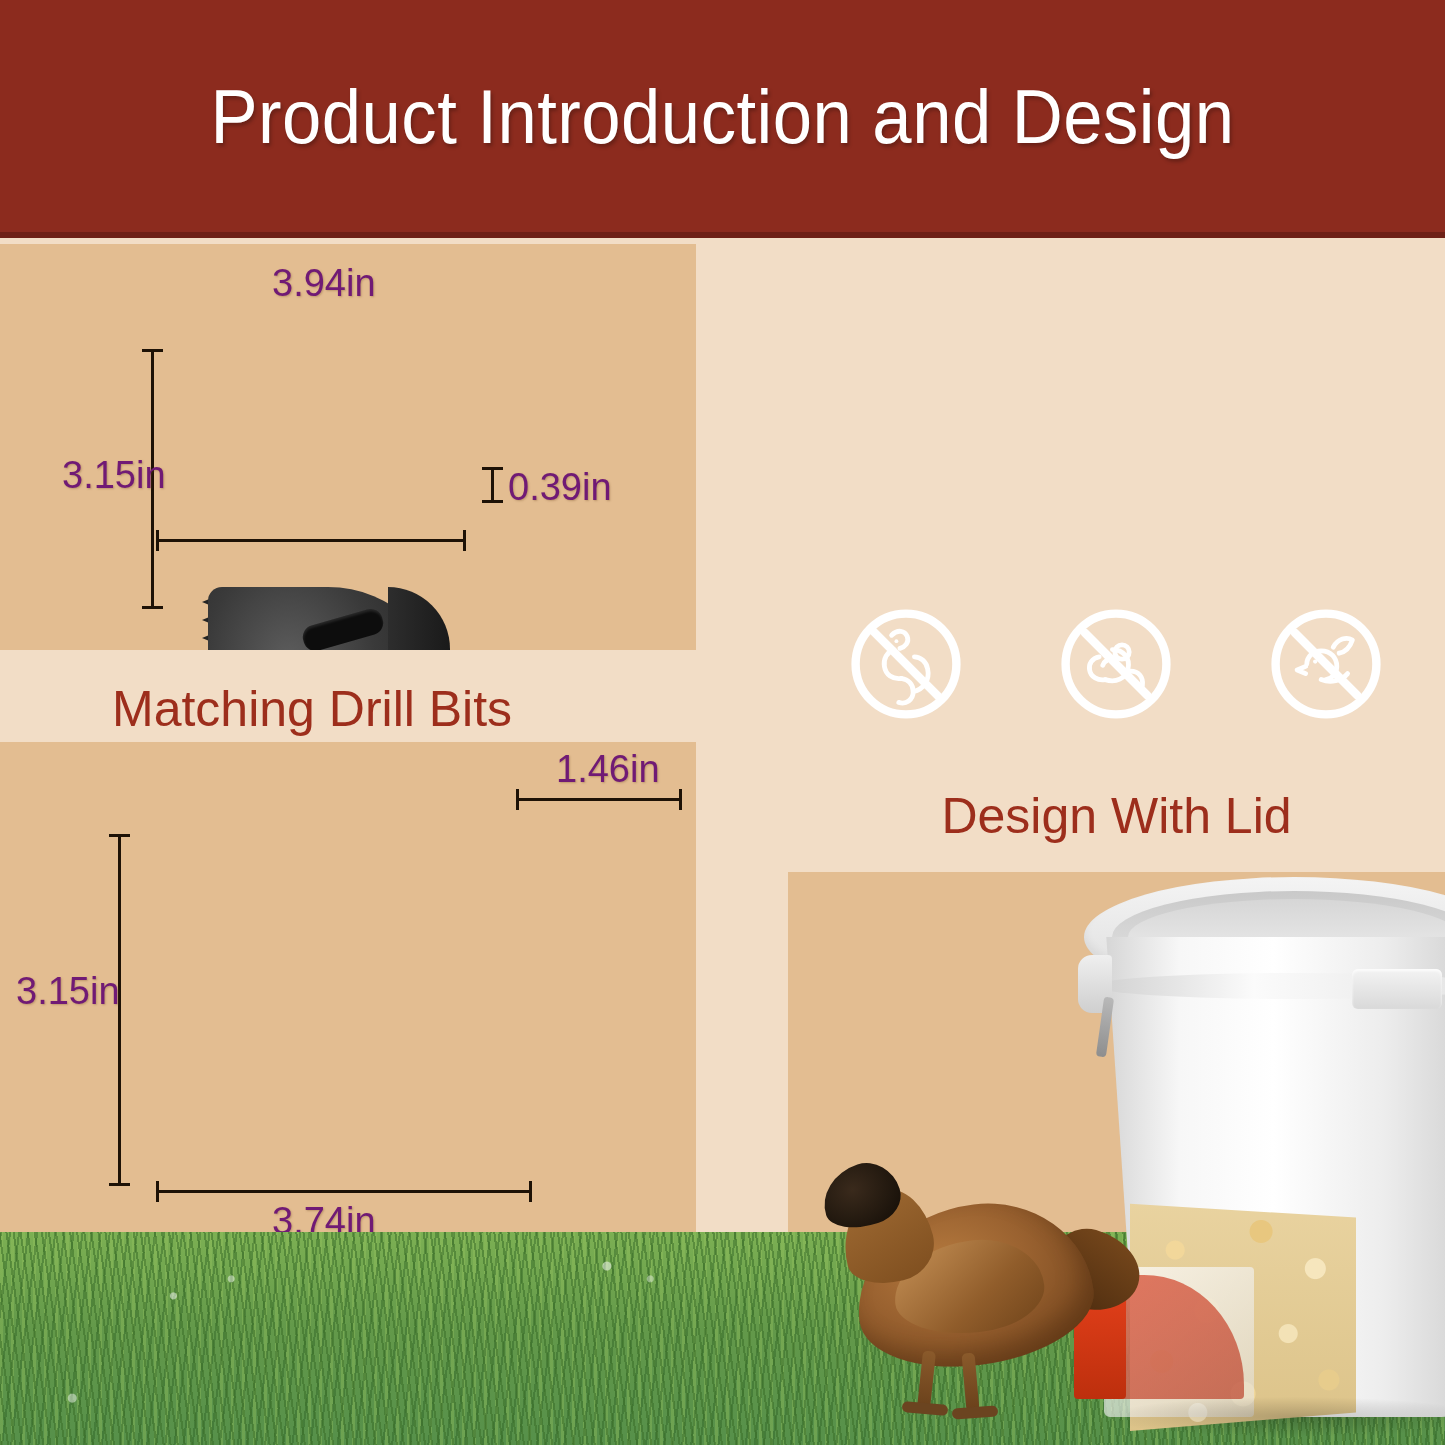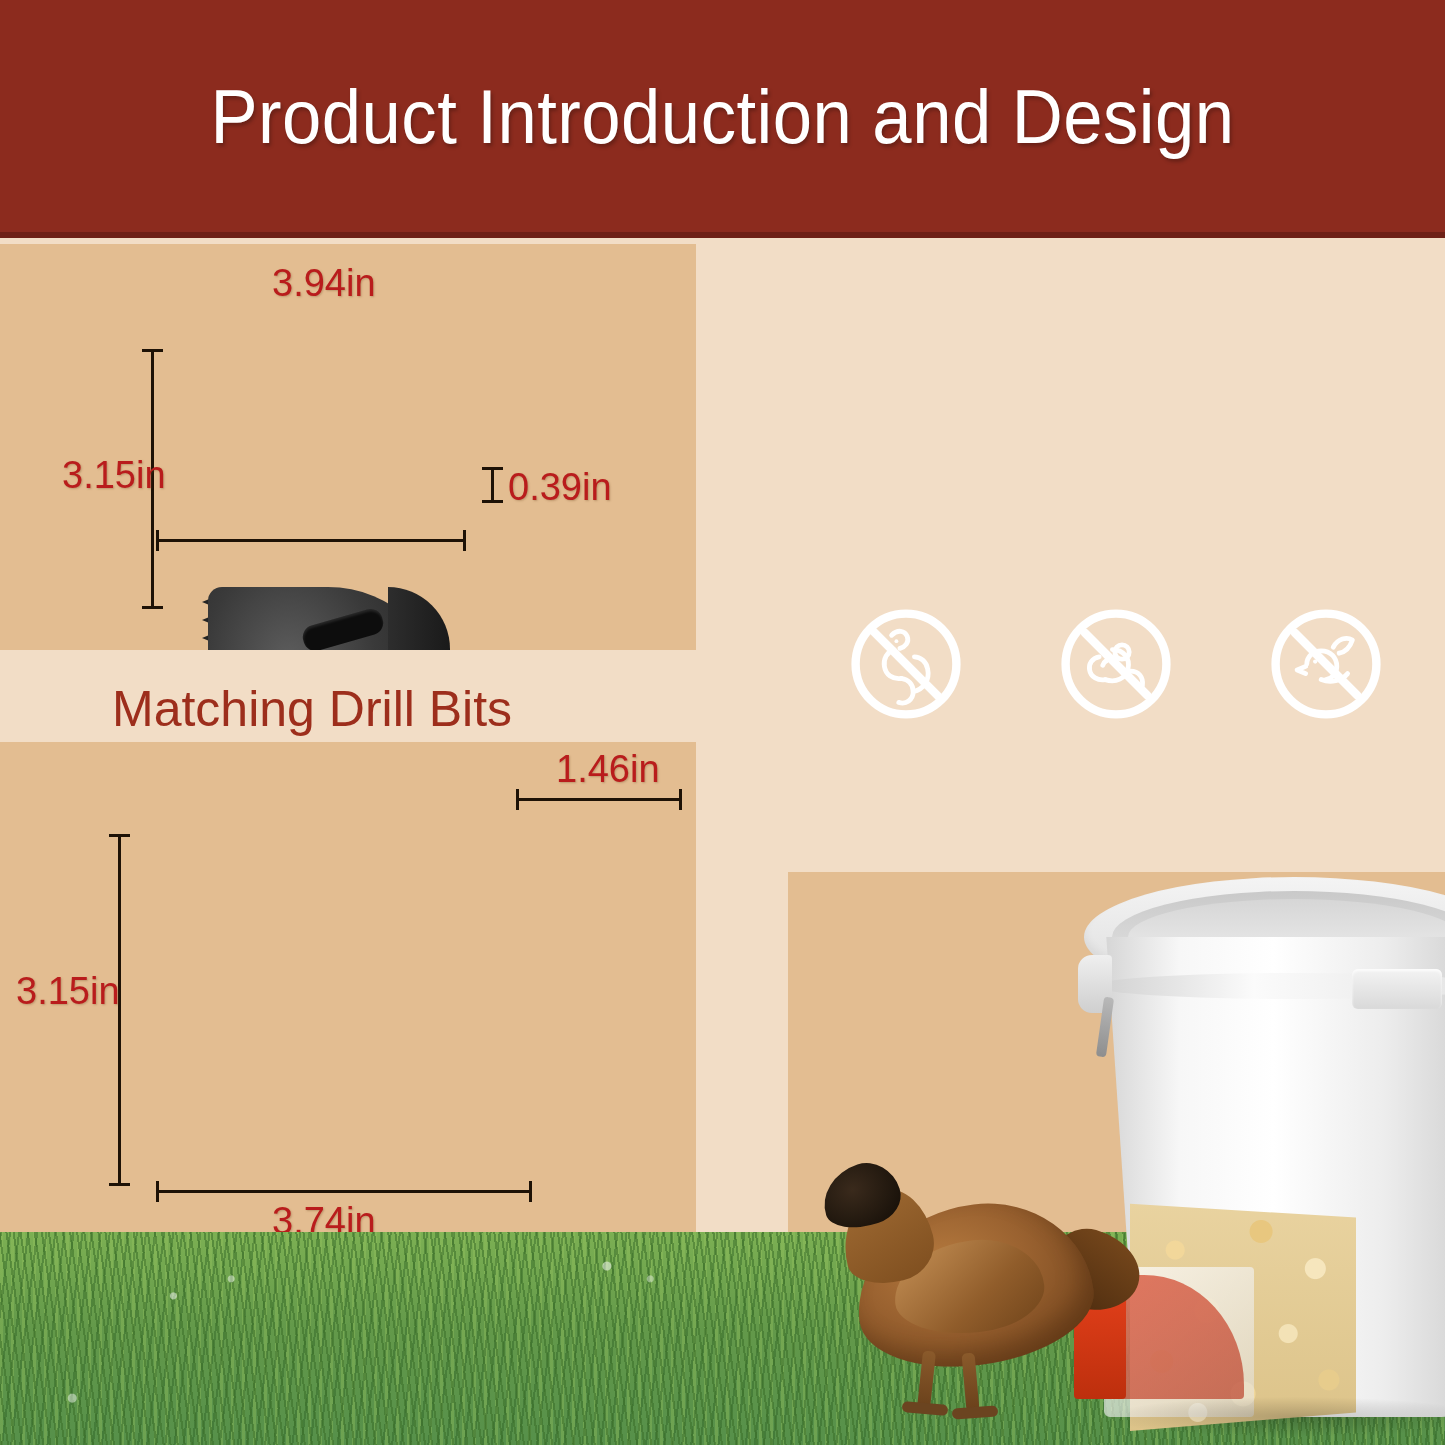--- a/index.html
+++ b/index.html
@@ -54,21 +54,21 @@
       repeating-linear-gradient(90deg, rgba(150,195,95,.35) 0 3px, rgba(90,150,60,0) 3px 11px),
       linear-gradient(#7cb053,#63994a 45%,#56904a);
   }
   .grass-right{
     position:absolute;left:1130px;top:1232px;width:315px;height:213px;
     background:linear-gradient(#86b65c,#6aa050);
     opacity:.0;
   }
 
   
-  .dim-label{position:absolute;color:#b91c1c;font-size:38px;white-space:nowrap;
+  .dim-label{position:absolute;color:#701a75;font-size:38px;white-space:nowrap;
              text-shadow:1px 1px 2px rgba(120,80,40,.35);}
   .dim-h{position:absolute;height:3px;background:#1e1206;}
   .dim-h::before,.dim-h::after{
     content:"";position:absolute;top:-9px;width:3px;height:21px;background:#1e1206;}
   .dim-h::before{left:0;} .dim-h::after{right:0;}
   .dim-v{position:absolute;width:3px;background:#1e1206;}
   .dim-v::before,.dim-v::after{
     content:"";position:absolute;left:-9px;width:21px;height:3px;background:#1e1206;}
   .dim-v::before{top:0;} .dim-v::after{bottom:0;}
 
@@ -293,20 +293,21 @@
           <path d="M46 63c8 3 17 1 22-5"></path>
           <path d="M56 36c4-7 11-9 16-6-2 6-6 10-11 11"></path>
           <circle cx="41" cy="48" r="1.8" fill="#ffffff" stroke="none"></circle>
           <path d="M33 52l-7 3 7 3"></path>
         </g>
         <line x1="24" y1="24" x2="76" y2="76" stroke="#ffffff" stroke-width="7" stroke-linecap="round"></line>
       </svg>
     </div>
   </div>
 
+  <div class="caption-band band-b">Design With Lid</div>
 
   <div class="panel panel-pc">
 
     <div class="dim-h" style="left:516px;top:56px;width:166px;"></div>
     <div class="dim-label" style="left:556px;top:6px;">1.46in</div>
 
     <div class="dim-v" style="left:118px;top:92px;height:352px;"></div>
     <div class="dim-label" style="left:16px;top:228px;">3.15in</div>
 
     <div class="dim-h" style="left:156px;top:448px;width:376px;"></div>

